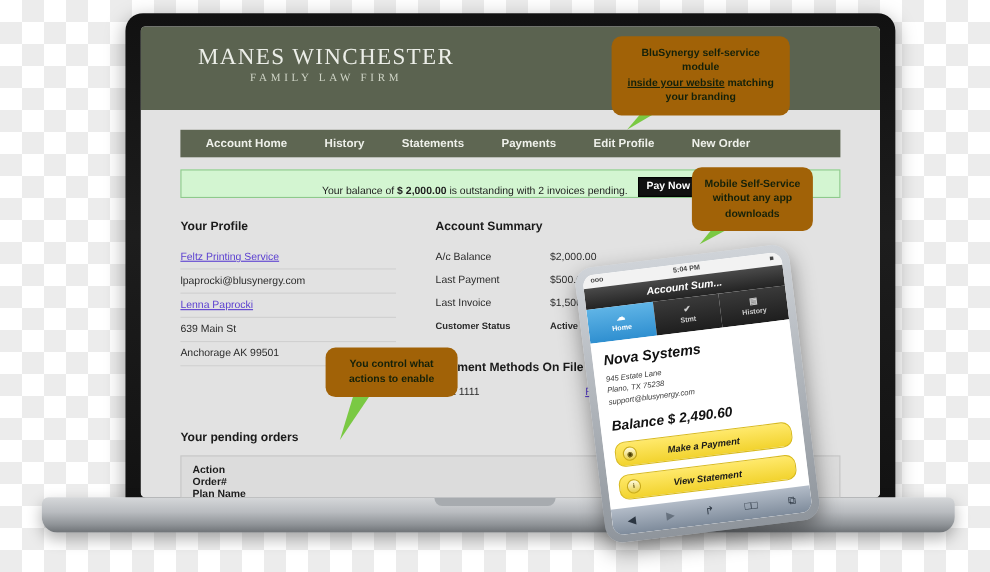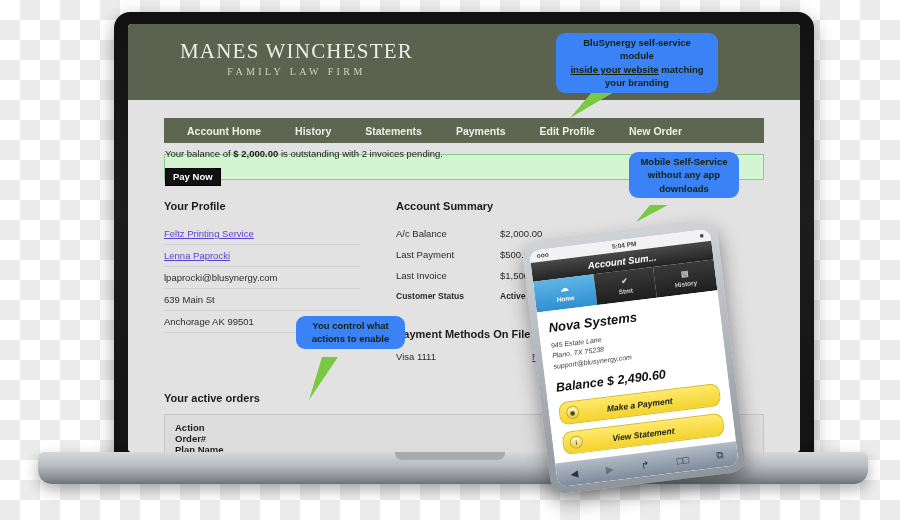--- a/index.html
+++ b/index.html
@@ -59,21 +59,21 @@
 
   
   .page{background:#e2e2e2;height:352px;position:relative;}
   .page-inner{margin:0 36px;padding-top:18px;}
 
   .tabs{background:#5e6652;height:25px;display:flex;align-items:center;padding:0 6px;width:100%;box-sizing:border-box;}
   .tabs span{color:#eef0ea;font-size:10.5px;font-weight:bold;padding:0 17px;white-space:nowrap;}
 
   .balance-bar{
     margin-top:11px;background:#d3f5d1;border:1px solid #8ec98c;height:24px;
-    display:flex;align-items:flex-start;justify-content:center;gap:9px;flex-direction:column;
+    display:flex;align-items:flex-end;justify-content:center;gap:9px;
   }
   .balance-text{font-size:9.5px;color:#1d1d1d;}
   .balance-text b{font-weight:bold;}
   .pay-now{
     background:#111;color:#fff;font-size:9.5px;font-weight:bold;
     padding:2px 7px;border:1px solid #000;line-height:1.25;
   }
 
   .cols2{display:flex;margin-top:20px;gap:28px;}
   .col-left{width:196px;}
@@ -94,22 +94,22 @@
   .orders-title{font-size:11px;font-weight:bold;color:#1b1b1b;margin:30px 0 10px 0;}
   .otable{border:1px solid #c6c6c6;background:#dcdcdc;}
   .otable .tr{display:flex;font-size:9.5px;color:#333;padding:7px 10px;}
   .otable .th{font-weight:bold;color:#1c1c1c;flex-direction:column;}
   .otable .c-action{width:52px;}
   .otable .c-order{width:86px;}
   .otable .c-plan{flex:1;}
   .otable a{color:#5a3fd0;text-decoration:underline;}
 
   
-  .callout{position:absolute;background:#3b82f6;color:#14210a;border-radius:9px;
-    font-size:9.5px;font-weight:bold;line-height:1.42;text-align:center;padding:3px 9px;box-sizing:border-box;z-index:40;}
+  .callout{position:absolute;background:#a16207;color:#14210a;border-radius:9px;
+    font-size:9.5px;font-weight:bold;line-height:1.42;text-align:center;padding:9px 9px;box-sizing:border-box;z-index:40;}
   .callout u{text-decoration:underline;}
 
   
   #phone{
     position:absolute;left:536px;top:232px;width:196px;height:252px;
     transform:rotate(-7deg);z-index:60;
   }
   .ph-body{position:absolute;inset:0;background:linear-gradient(180deg,#cfd3d8,#8f959c);
     border-radius:16px;box-shadow:0 8px 20px rgba(0,0,0,.42);}
   .ph-screen{position:absolute;left:7px;top:7px;right:7px;bottom:7px;background:#fff;border-radius:10px;overflow:hidden;
@@ -181,24 +181,24 @@
           <div class="pay-now">Pay Now</div>
         </div>
 
         <div class="cols2">
 
           <div class="col-left">
             <h3 class="sec">Your Profile</h3>
             <div class="prow">
               <a href="#">Feltz Printing Service</a>
             </div>
+            <div class="prow">lpaprocki@blusynergy.com</div>
             <div class="prow">
               <a href="#">Lenna Paprocki</a>
             </div>
-            <div class="prow">lpaprocki@blusynergy.com</div>
             <div class="prow">639 Main St</div>
             <div class="prow">Anchorage AK 99501</div>
           </div>
 
           <div class="col-right">
             <h3 class="sec">Account Summary</h3>
 
             <div class="sumrow">
               <div class="k">A/c Balance</div>
               <div class="v">$2,000.00</div>
@@ -217,21 +217,21 @@
             </div>
 
             <div class="pm-title">Payment Methods On File</div>
             <div class="pm-row">
               <span>Visa 1111</span>
               <a href="#">R</a>
             </div>
           </div>
         </div>
 
-        <div class="orders-title">Your active orders</div>
+        <div class="orders-title">Your pending orders</div>
         <div class="otable">
           <div class="tr th">
             <div class="c-action">Action</div>
             <div class="c-order">Order#</div>
             <div class="c-plan">Plan Name</div>
           </div>
           <div class="tr">
             <div class="c-action">
               <a href="#">Cancel Order</a>
             </div>
@@ -258,21 +258,21 @@
   </div>
   <div>your branding</div>
 </div>
 
 <div class="callout" style="left:629px;top:152px;width:110px;">
   <div>Mobile Self-Service</div>
   <div>without any app</div>
   <div>downloads</div>
 </div>
 
-<div class="callout" style="left:296px;top:316px;width:109px;">
+<div class="callout" style="left:296px;top:316px;width:120px;">
   <div>You control what</div>
   <div>actions to enable</div>
 </div>
 
 <div id="phone">
   <div class="ph-body"></div>
   <div class="ph-screen">
 
     <div class="ph-status">
       <span>ooo</span>

